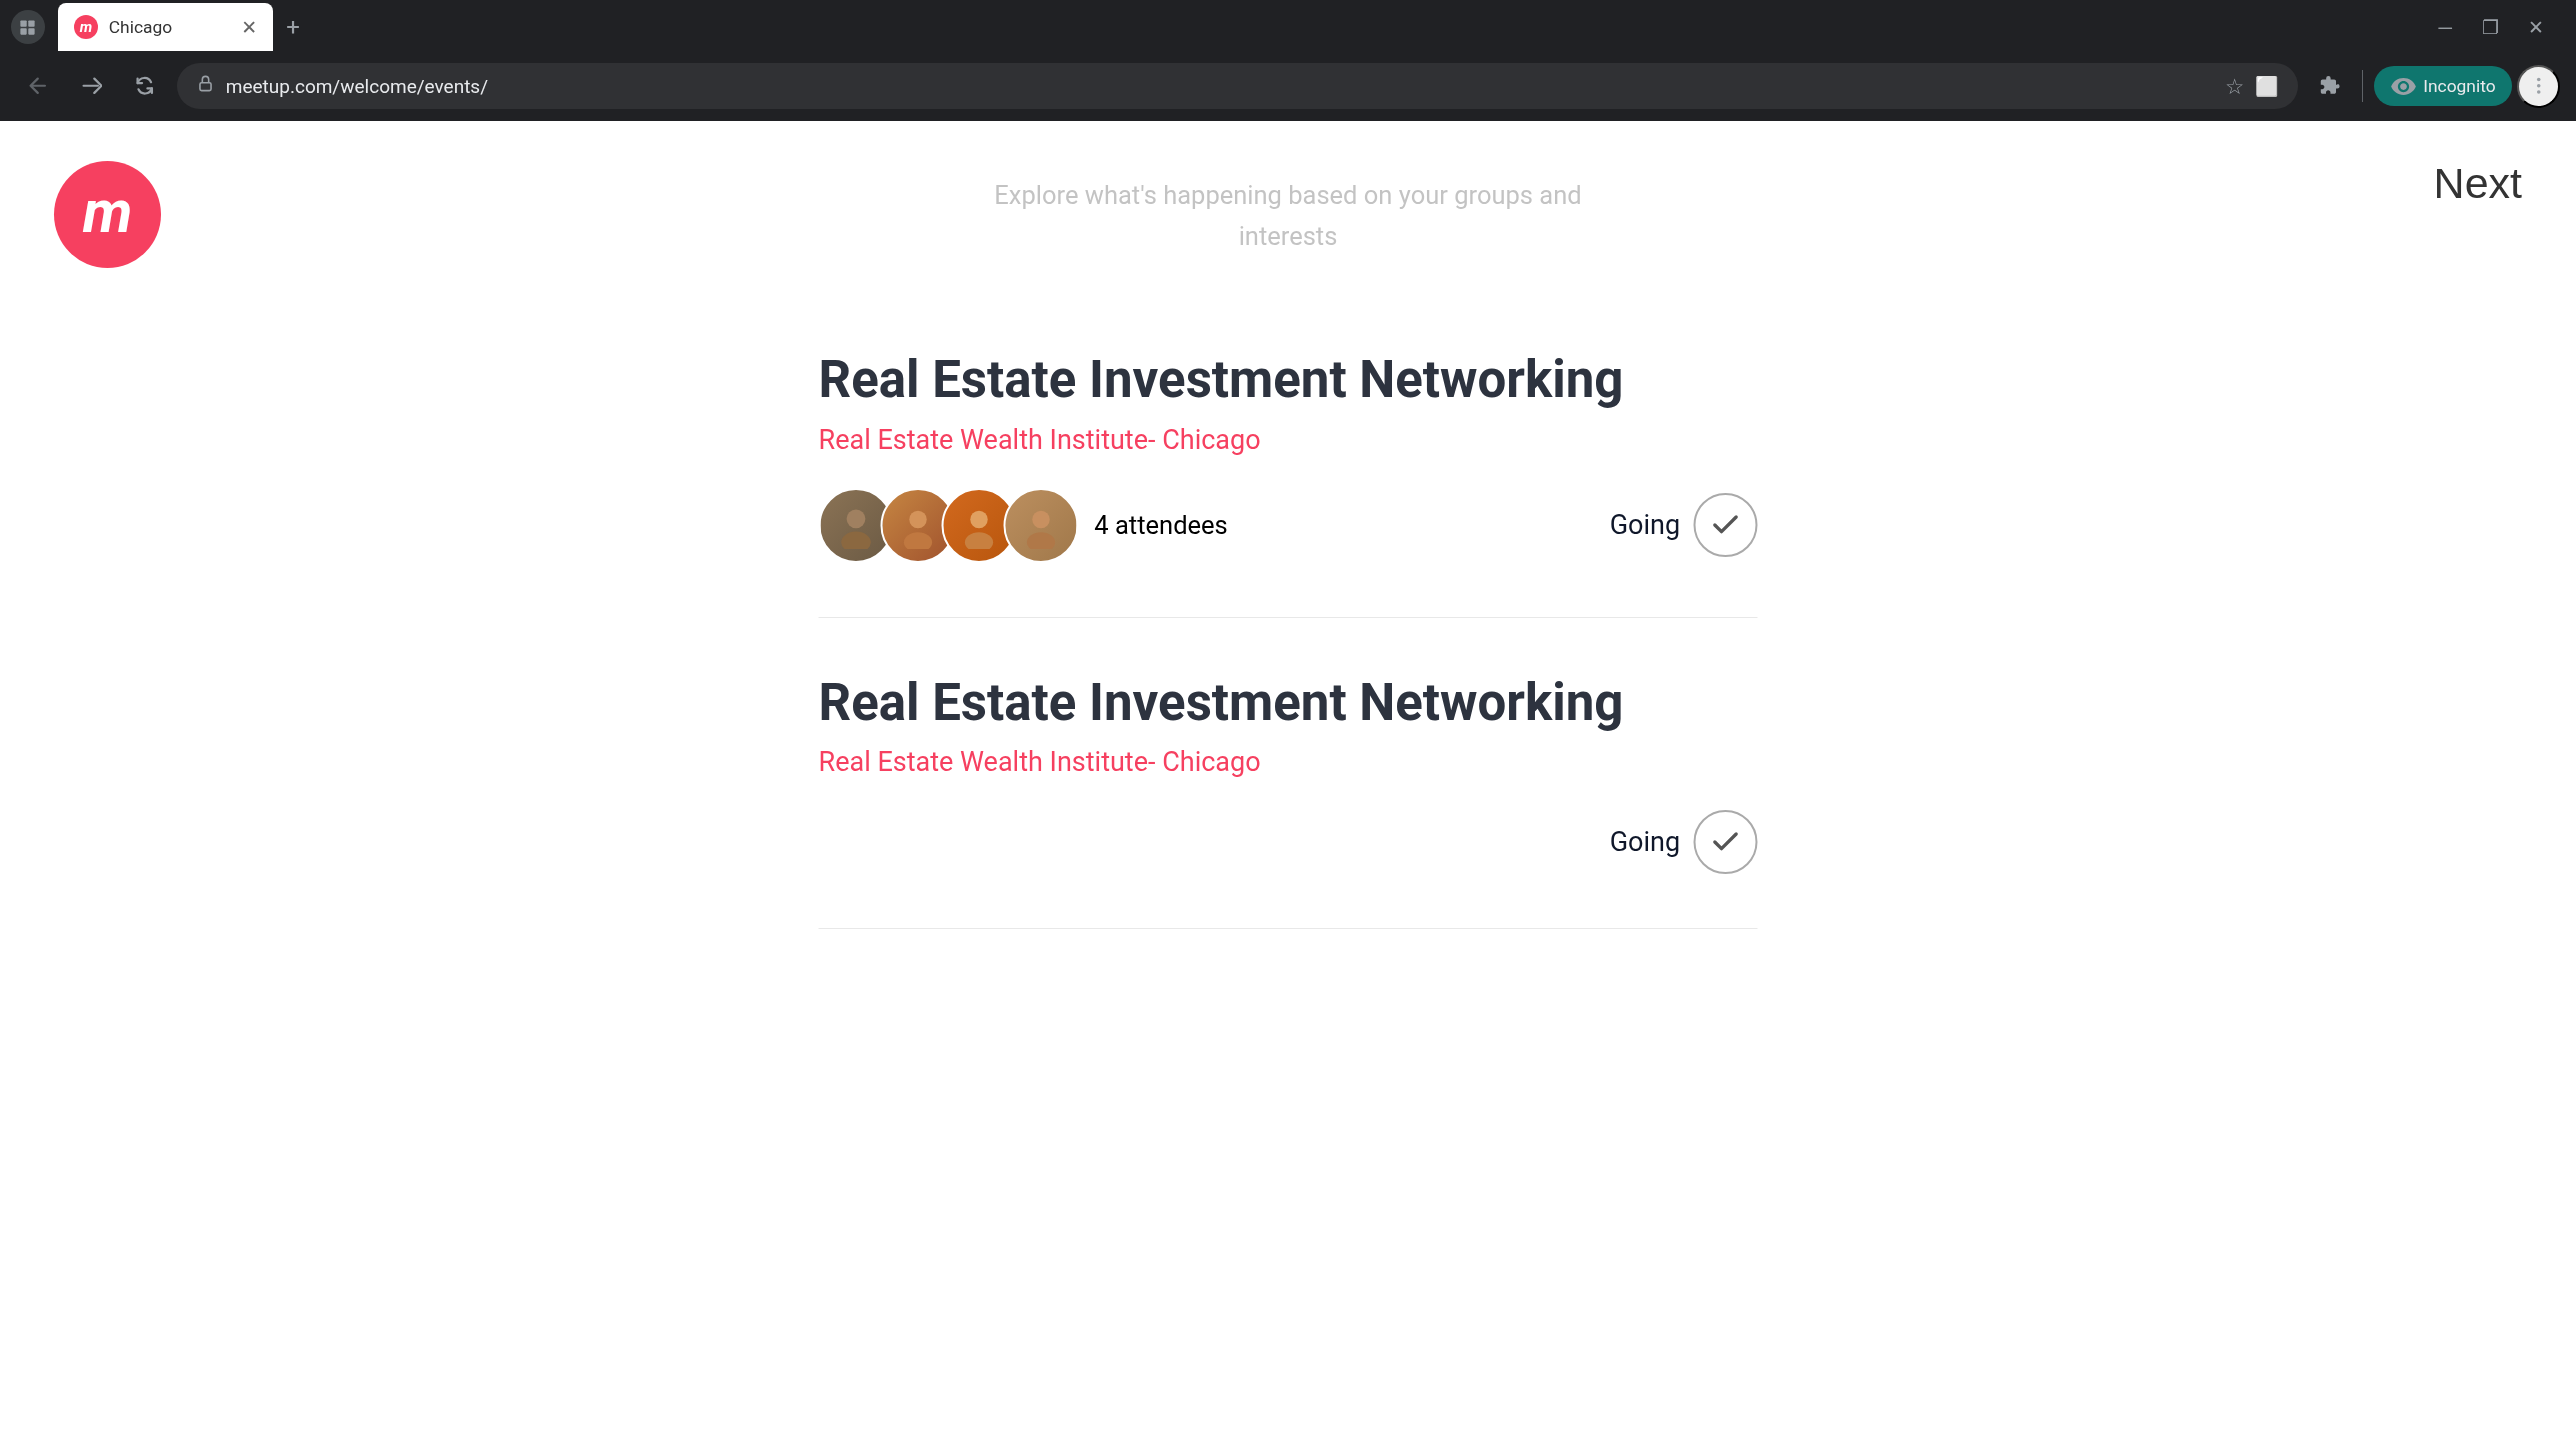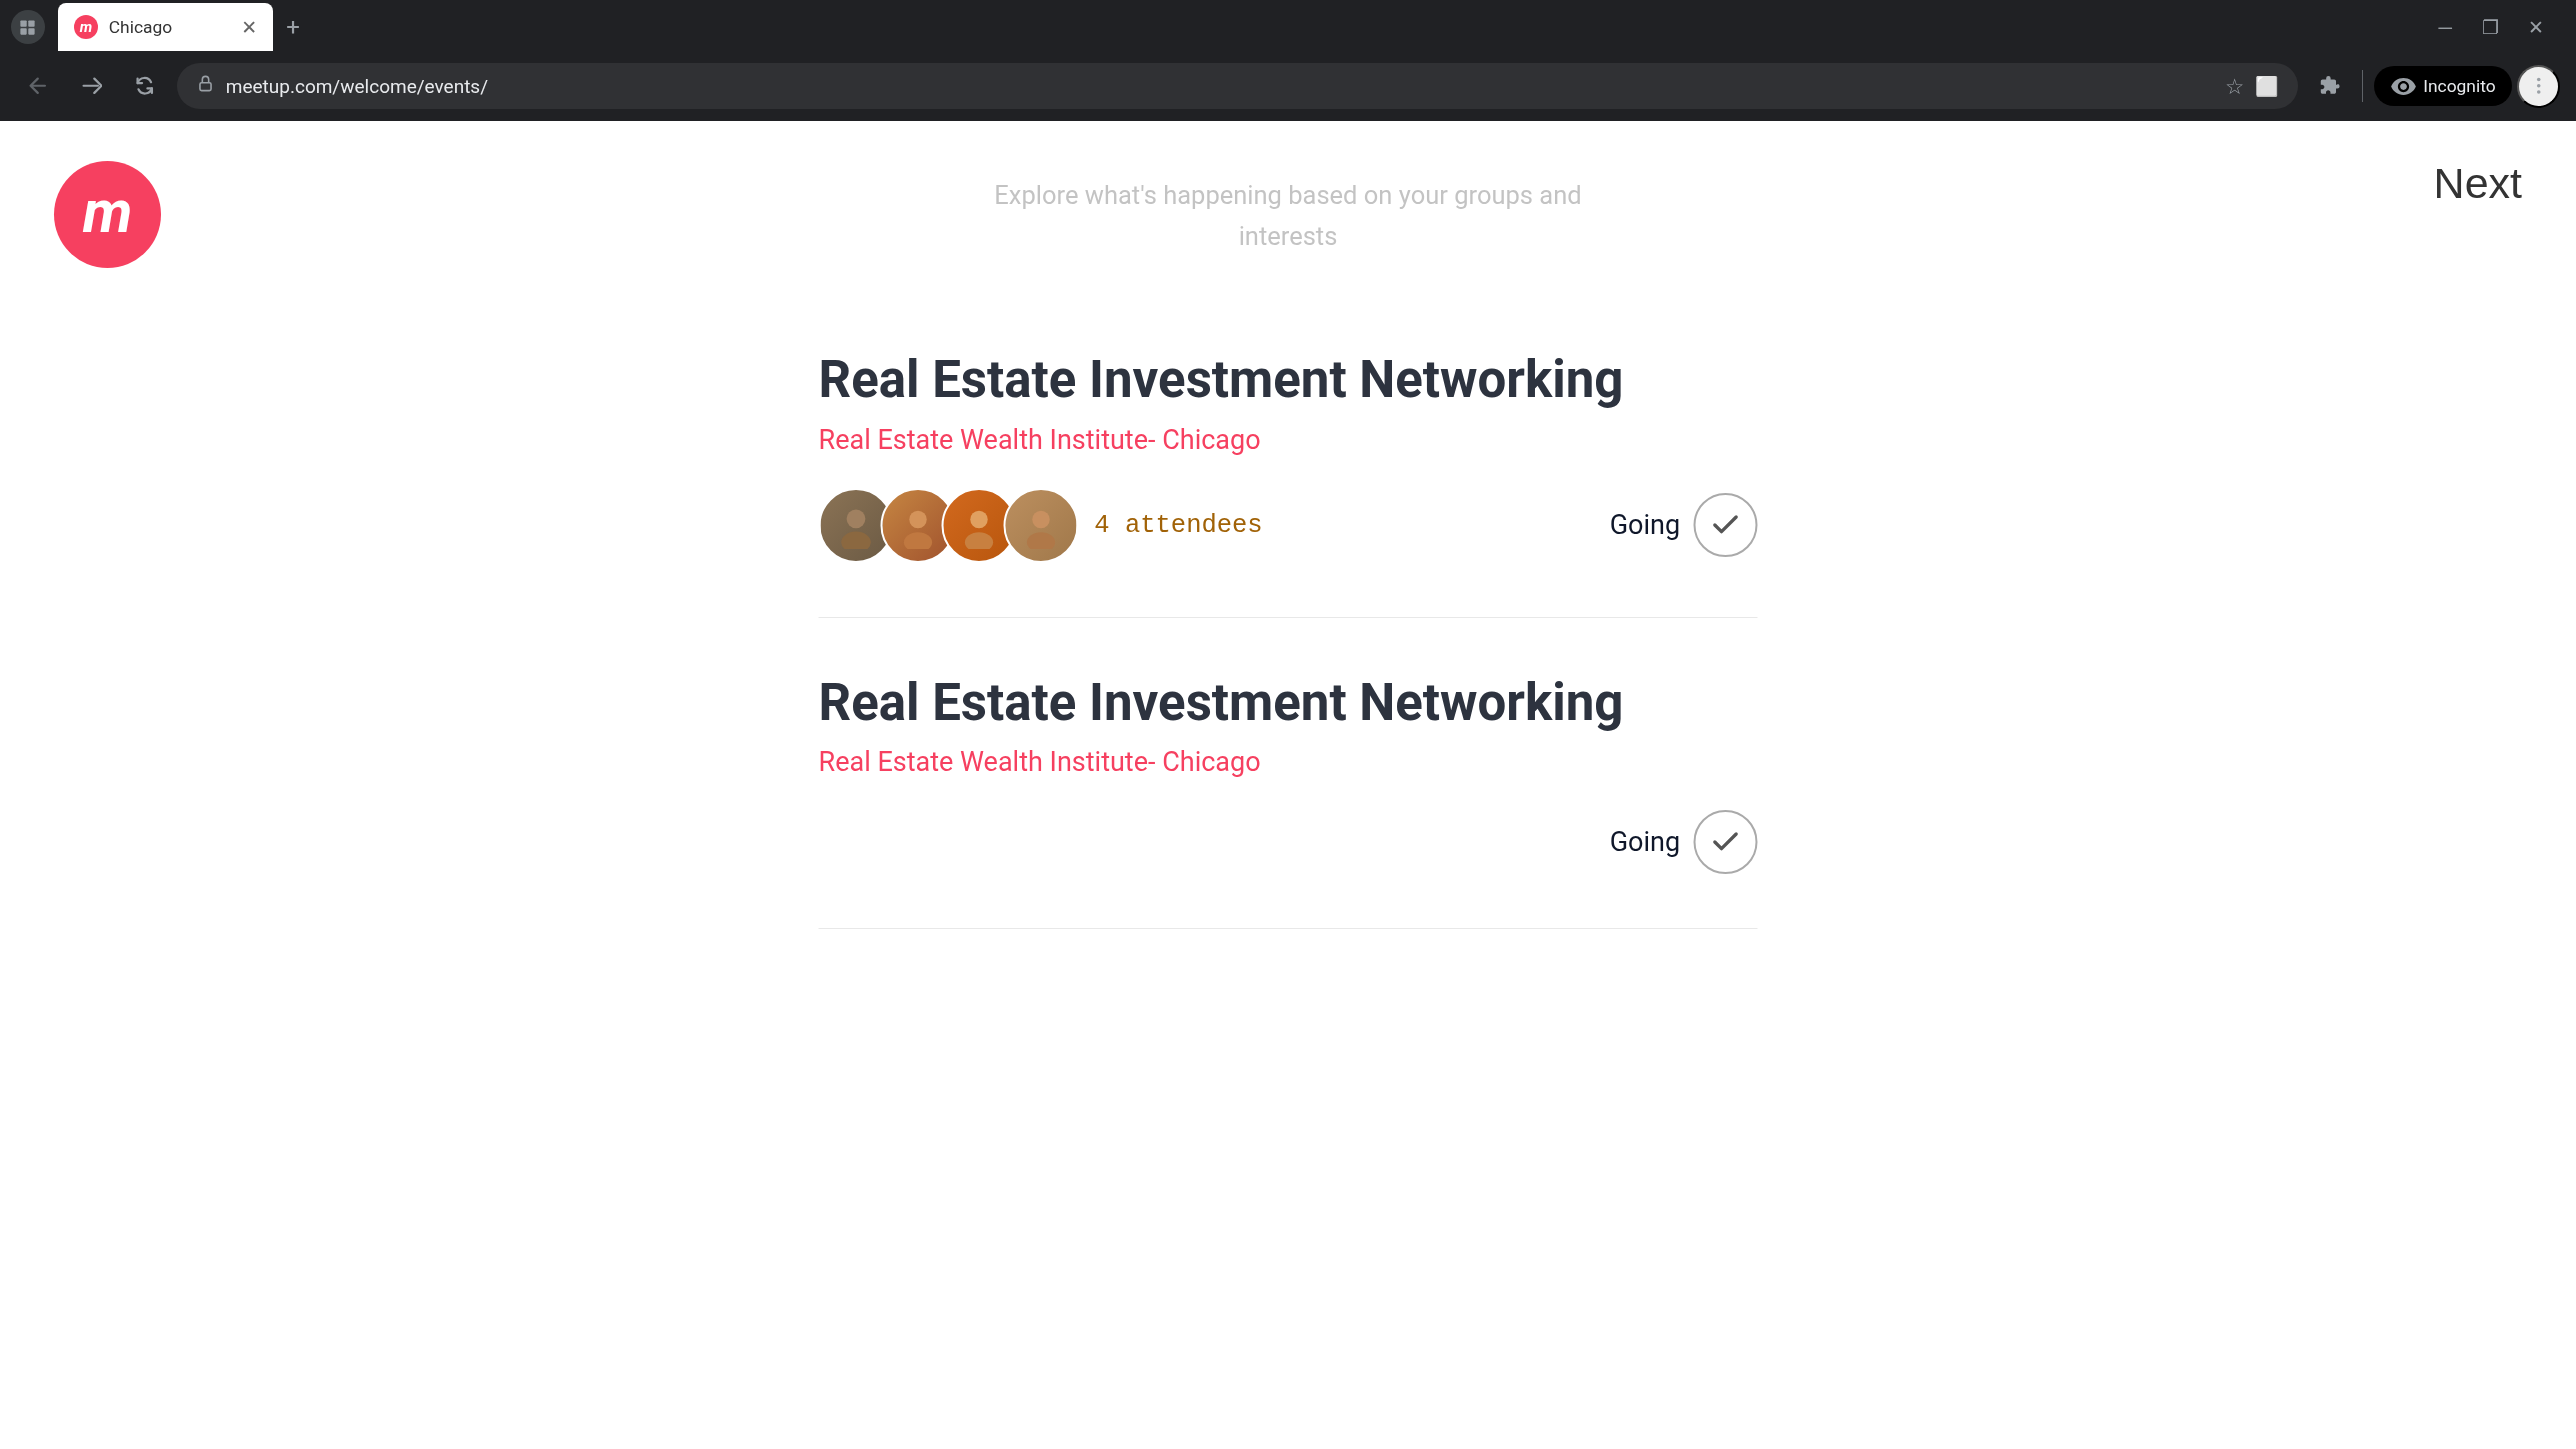--- a/index.html
+++ b/index.html
@@ -162,21 +162,21 @@
       font-size: 21.5px;
       cursor: pointer;
       background: transparent;
       border: none;
     }
 
     .incognito-btn {
       display: flex;
       align-items: center;
       gap: 6.7px;
-      background: #000000;
+      background: #0f766e;
       border-radius: 27px;
       padding: 6.7px 16px;
       color: #e8eaed;
       font-size: 17.4px;
       cursor: pointer;
     }
 
     .more-btn {
       width: 43px;
       height: 43px;
@@ -321,22 +321,21 @@
       object-fit: cover;
       overflow: hidden;
     }
 
     .attendee-avatar:first-child {
       margin-left: 0;
     }
 
     .attendee-count {
       font-size: 25.5px;
-      color: #a16207;
-      font-family: Liberation Mono, monospace;
+      color: #000000;
     }
 
     .going-badge {
       display: flex;
       align-items: center;
       gap: 13.4px;
       color: #0f172a;
       font-size: 27px;
     }
 

